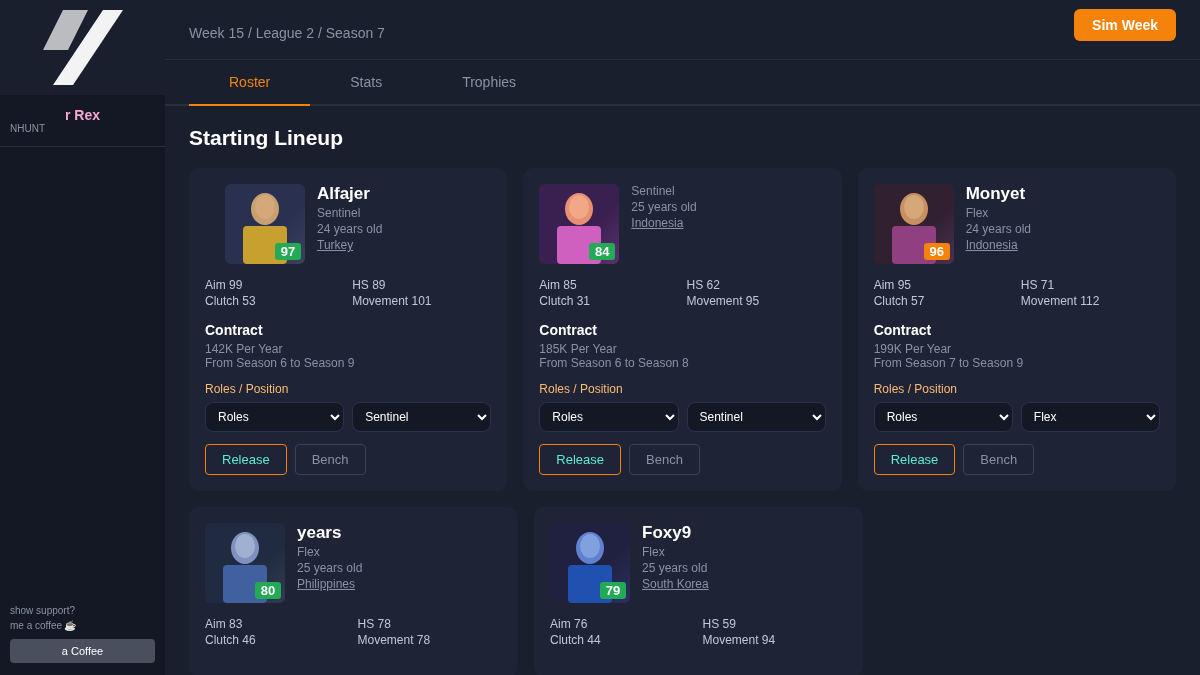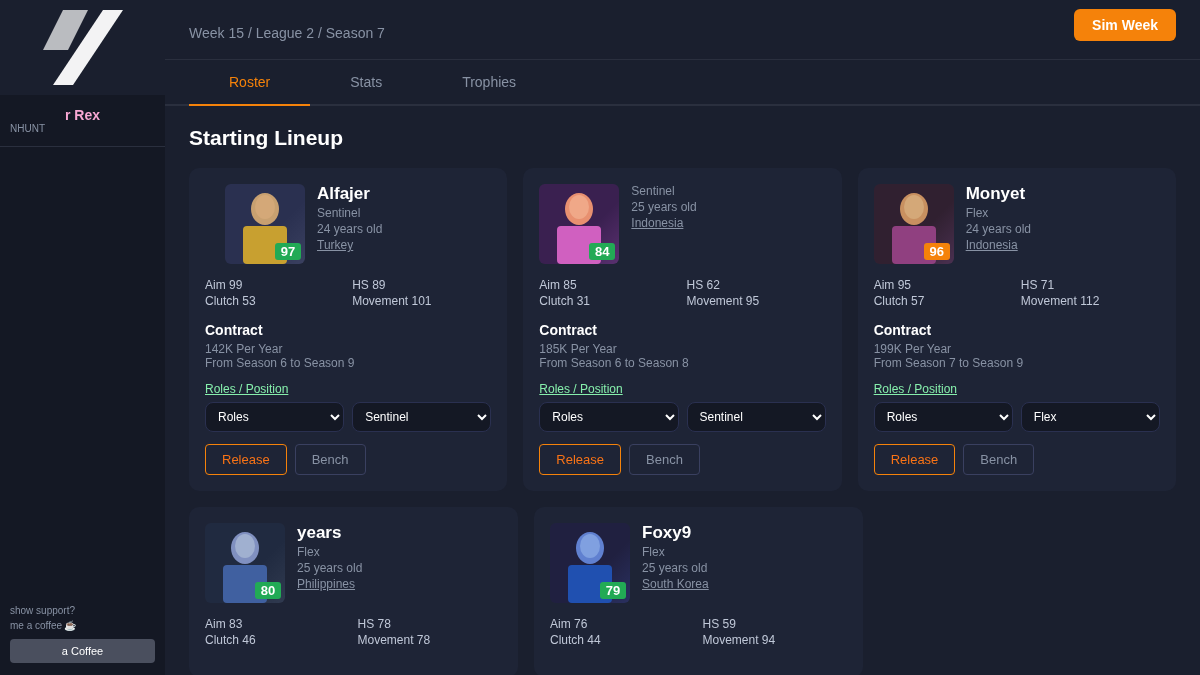--- a/index.html
+++ b/index.html
@@ -247,23 +247,22 @@
       font-size: 12px;
       color: #8892a4;
     }
 
     
     .roles-section {
       margin-bottom: 12px;
     }
     .roles-title {
       font-size: 12px;
-      color: #86efac;
+      color: #fdba74;
       margin-bottom: 6px;
-      text-decoration: underline;
     }
     .roles-dropdowns {
       display: flex;
       gap: 8px;
     }
     .role-select {
       flex: 1;
       background-color: #141824;
       color: #ffffff;
       border: 1px solid #2a3050;
@@ -274,21 +273,21 @@
       appearance: auto;
     }
 
     
     .card-actions {
       display: flex;
       gap: 8px;
     }
     .btn-release {
       background-color: transparent;
-      color: #f97316;
+      color: #5eead4;
       border: 1.5px solid #f5820a;
       border-radius: 4px;
       padding: 7px 16px;
       font-size: 13px;
       cursor: pointer;
       font-weight: 500;
     }
     .btn-bench {
       background-color: transparent;
       color: #8892a4;

